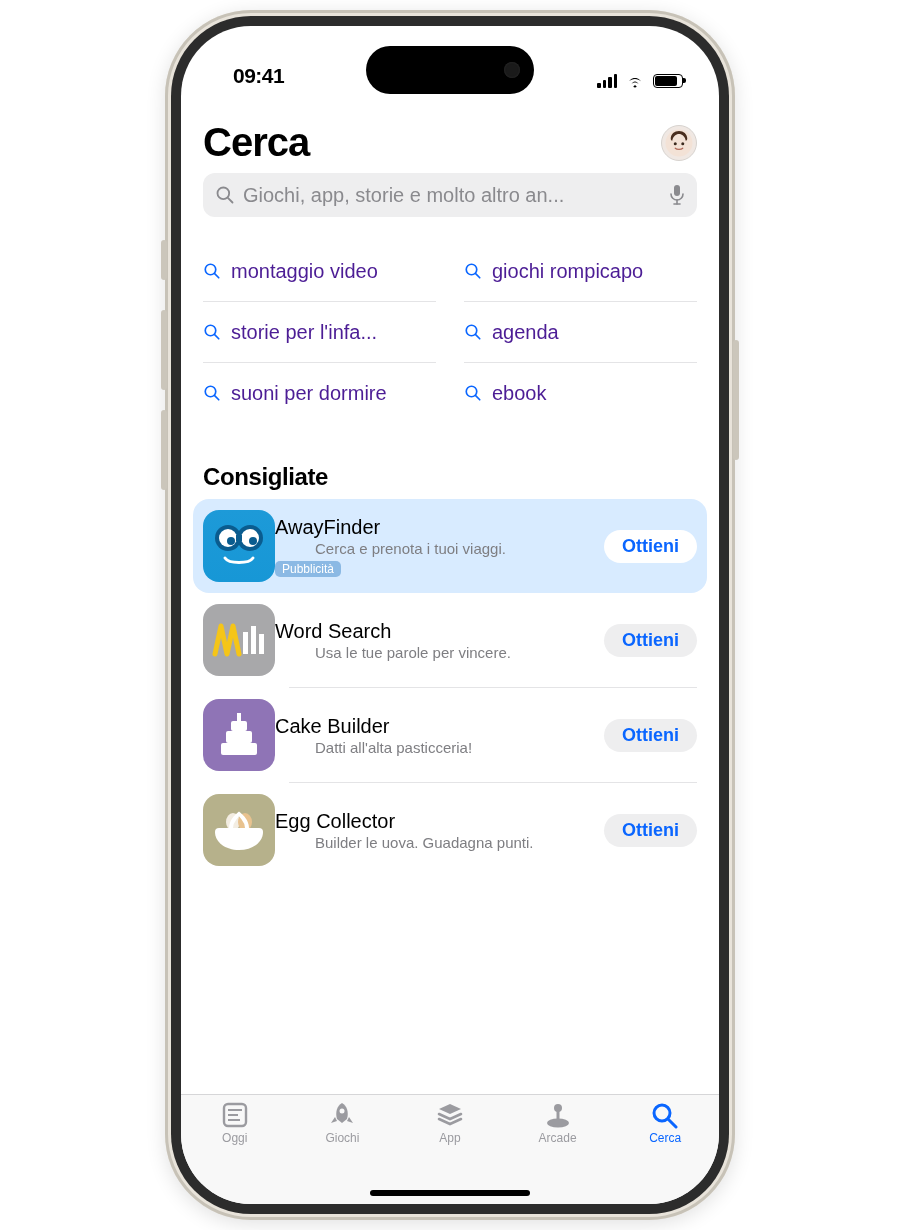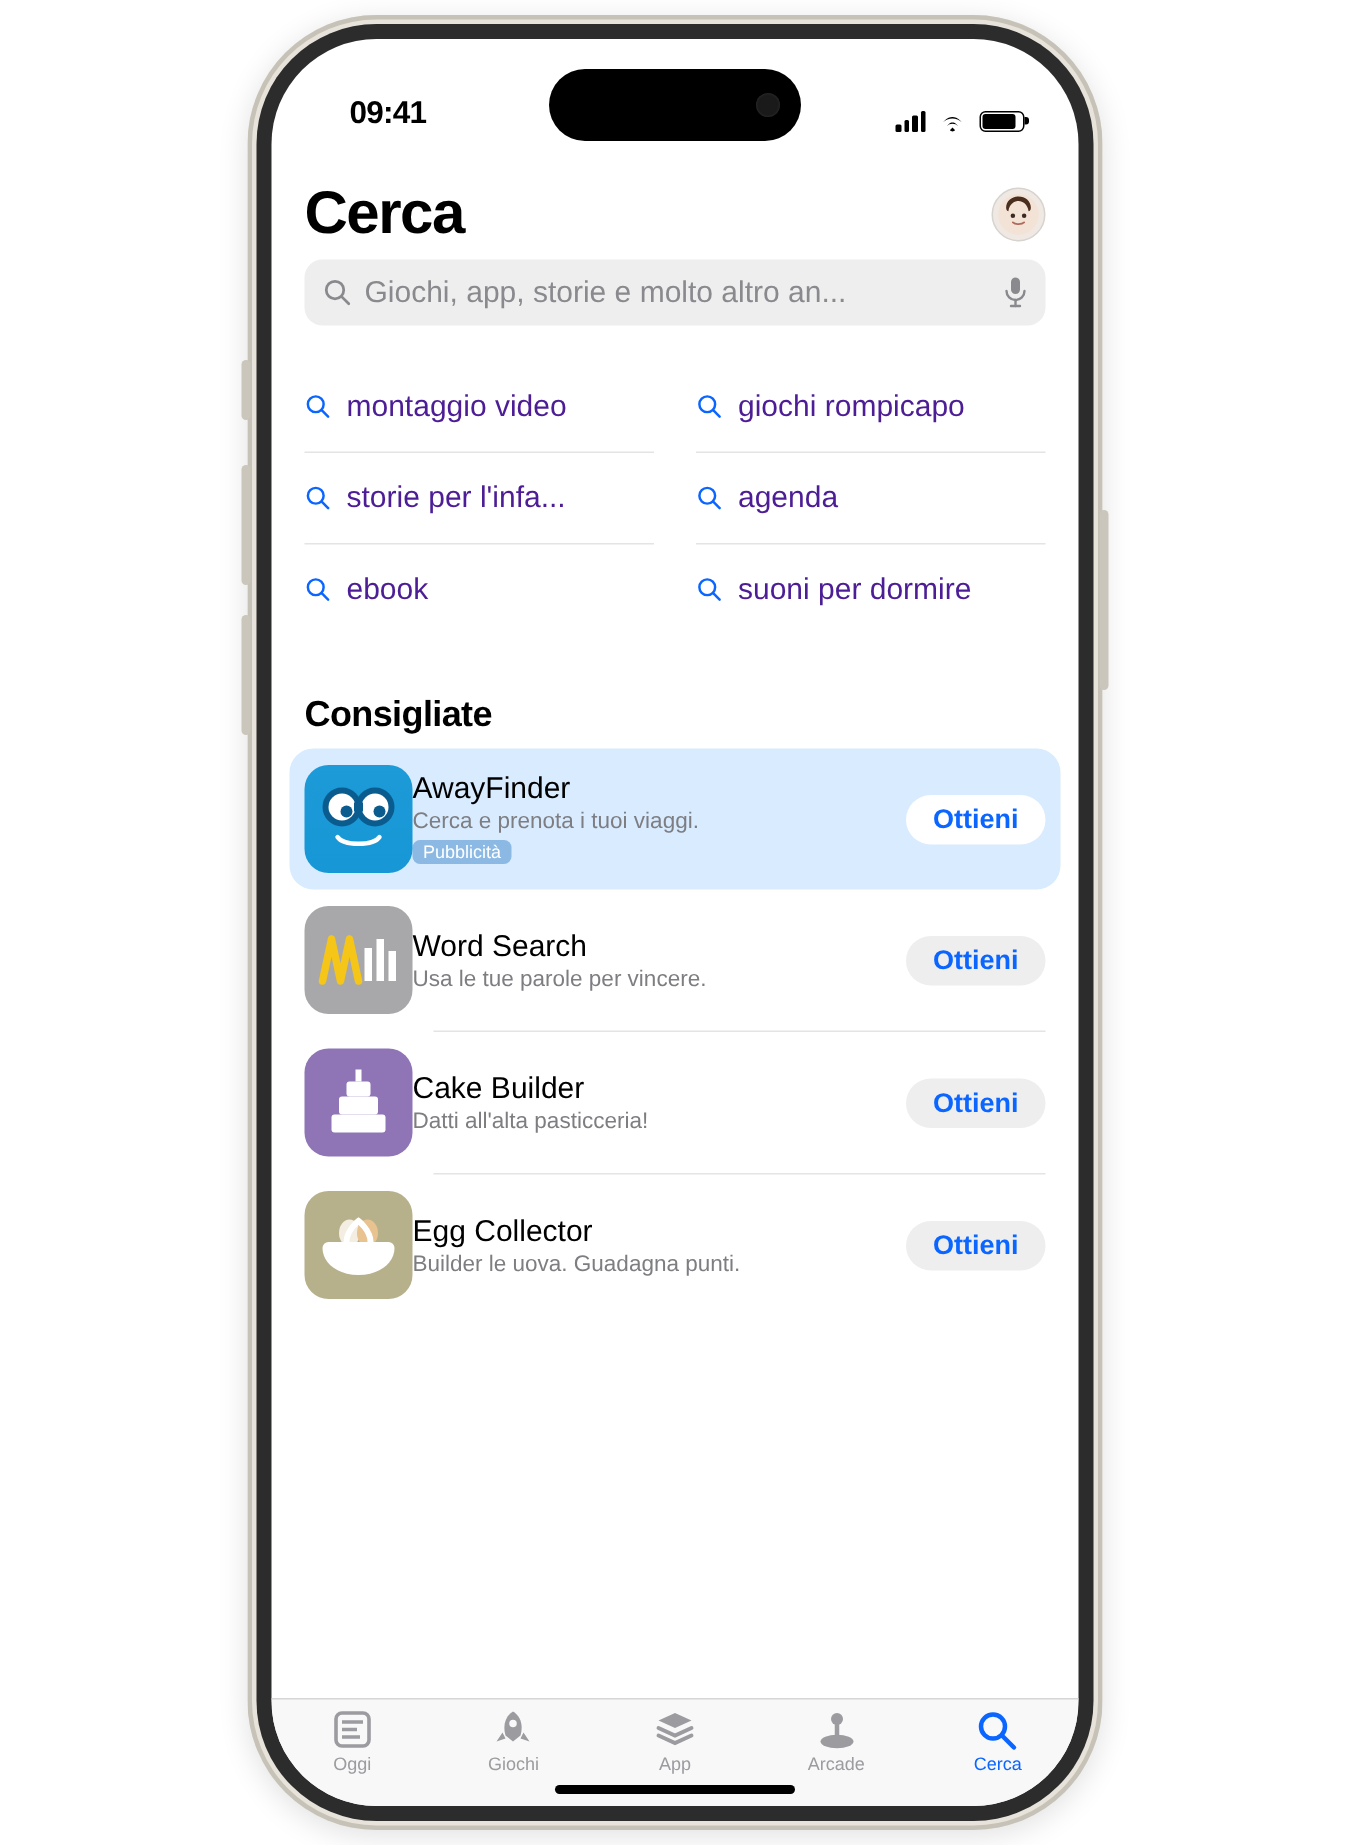--- a/index.html
+++ b/index.html
@@ -262,20 +262,21 @@
     font-weight: 400;
     color:#000;
     margin-bottom: 1px;
   }
   .app-sub {
     font-size: 15px;
     color: #7e7e82;
     white-space: nowrap;
     overflow:hidden;
     text-overflow: ellipsis;
+    margin-left: 40px;
   }
   .ad-badge {
     display:inline-block;
     margin-top: 4px;
     background: #8bb9e4;
     color: #fff;
     font-size: 12px;
     padding: 1px 7px;
     border-radius: 5px;
   }
@@ -294,21 +295,21 @@
   
   .icon-away { background: linear-gradient(180deg,#1d9ad8,#1797d6); }
   .icon-word { background: #a8a8aa; }
   .icon-cake { background: #8f74b6; }
   .icon-egg  { background: #b6b18b; }
 
   
   .tab-bar {
     position:absolute;
     left:0; right:0; bottom:0;
-    height: 72px;
+    height: 110px;
     background: rgba(248,248,248,0.95);
     border-top: 1px solid #d6d6d8;
     display:flex;
     justify-content:space-around;
     padding-top: 6px;
     box-sizing:border-box;
   }
   .tab-item {
     display:flex;
     flex-direction:column;
@@ -421,28 +422,28 @@
               <circle cx="10" cy="10" r="7" stroke="#0a66ff" stroke-width="2.2" fill="none"></circle>
               <line x1="15.5" y1="15.5" x2="21" y2="21" stroke="#0a66ff" stroke-width="2.2" stroke-linecap="round"></line>
             </svg>
           <span class="label">agenda</span>
         </div>
         <div class="discover-item last-row">
           <svg width="18" height="18" viewBox="0 0 24 24">
               <circle cx="10" cy="10" r="7" stroke="#0a66ff" stroke-width="2.2" fill="none"></circle>
               <line x1="15.5" y1="15.5" x2="21" y2="21" stroke="#0a66ff" stroke-width="2.2" stroke-linecap="round"></line>
             </svg>
-          <span class="label">ebook</span>
+          <span class="label">suoni per dormire</span>
         </div>
         <div class="discover-item last-row">
           <svg width="18" height="18" viewBox="0 0 24 24">
               <circle cx="10" cy="10" r="7" stroke="#0a66ff" stroke-width="2.2" fill="none"></circle>
               <line x1="15.5" y1="15.5" x2="21" y2="21" stroke="#0a66ff" stroke-width="2.2" stroke-linecap="round"></line>
             </svg>
-          <span class="label">suoni per dormire</span>
+          <span class="label">ebook</span>
         </div>
       </div>
 
       <div class="section-title">Consigliate</div>
       <div class="apps-list">
 
         <div class="app-row ad">
           <div class="app-icon icon-away">
             <svg viewBox="0 0 72 72" width="72" height="72">
               <circle cx="25" cy="28" r="13" fill="#0a5c8f"></circle>

